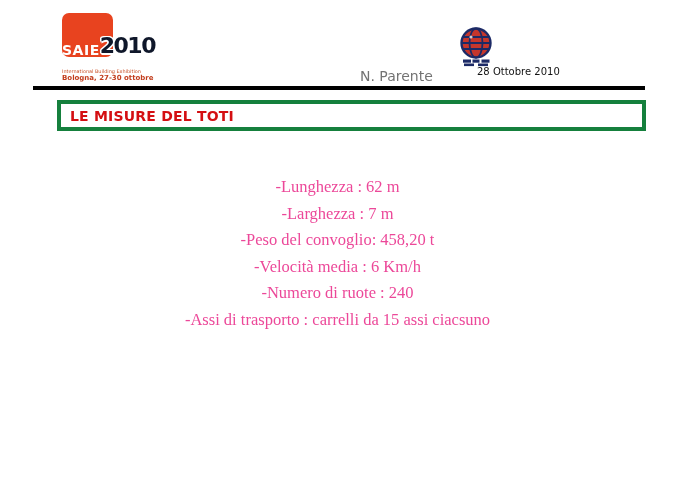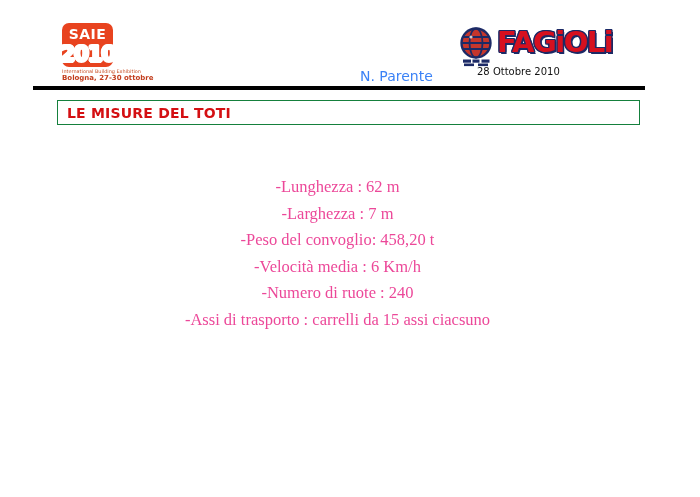--- a/index.html
+++ b/index.html
@@ -5,30 +5,30 @@
   html,body{margin:0;padding:0;background:#fff;}
   .slide{
     position:relative;
     width:700px;height:497px;
     background:#ffffff;
     overflow:hidden;
     font-family:"DejaVu Sans","Liberation Sans",sans-serif;
   }
   
   .saie-box{
-    position:absolute;left:62px;top:23px;width:51px;height:44px;
+    position:absolute;left:62px;top:13px;width:51px;height:44px;
     background:#e8431f;border-radius:7px;
-    display:flex;flex-direction:column;align-items:center;justify-content:flex-start;
+    display:flex;align-items:flex-end;justify-content:flex-start;
   }
   .saie-name{
     color:#fff;font-weight:bold;font-size:14px;line-height:1;
     letter-spacing:.5px;margin-top:4px;
   }
   .saie-year{
-    color:#ffffff;font-weight:bold;font-size:22px;line-height:1;
+    color:#0f172a;font-weight:bold;font-size:22px;line-height:1;
     letter-spacing:-1.5px;margin-top:2px;
     text-shadow:-1.5px 0 #fff,1.5px 0 #fff,0 -1.5px #fff,0 1.5px #fff,
                 -1px -1px #fff,1px -1px #fff,-1px 1px #fff,1px 1px #fff;
   }
   .saie-sub1{
     position:absolute;left:62px;top:69px;width:80px;
     font-size:6px;line-height:1;color:#c95027;white-space:nowrap;
     transform:scale(.82);transform-origin:left top;
   }
   .saie-sub2{
@@ -38,28 +38,28 @@
   
   .globe{position:absolute;left:458px;top:26px;}
   .fagioli-word{
     position:absolute;left:497px;top:28px;
     font-size:29px;font-weight:bold;line-height:1;
     letter-spacing:-1.5px;color:#d6101f;white-space:nowrap;
     text-shadow:-1.3px 0 #1c2a66,1.3px 0 #1c2a66,0 -1.3px #1c2a66,0 1.3px #1c2a66,
                 -1px -1px #1c2a66,1px -1px #1c2a66,-1px 1px #1c2a66,1.6px 1.6px #1c2a66;
   }
   
-  .author{position:absolute;left:360px;top:68px;font-size:14px;color:#3b82f6;white-space:nowrap;}
+  .author{position:absolute;left:360px;top:68px;font-size:14px;color:#737373;white-space:nowrap;}
   .date{position:absolute;left:477px;top:66px;font-size:10px;color:#121212;white-space:nowrap;}
   .pagenum{position:absolute;left:593px;top:71px;font-size:11px;color:#121212;white-space:nowrap;margin-top:40px;}
   .rule{position:absolute;left:33px;top:86px;width:612px;height:4px;background:#000;}
   
   .title-box{
     position:absolute;left:57px;top:100px;width:581px;height:23px;
-    border:1px solid #15803d;background:#fff;
+    border:4px solid #15803d;background:#fff;
     display:flex;align-items:center;
   }
   .title-text{
     padding-left:9px;font-size:14px;font-weight:bold;color:#d40f12;
     letter-spacing:.2px;white-space:nowrap;
   }
   
   .content{
     position:absolute;left:35px;top:174px;width:605px;
     text-align:center;
@@ -86,21 +86,20 @@
     <path d="M4.5 11 H31.5 M3.5 17 H32.5 M4.5 23 H31.5" stroke="#1c2a66" stroke-width="1.8" fill="none"></path>
     <circle cx="13" cy="11" r="1.6" fill="#f0e8e0" opacity="0.85"></circle>
     <g fill="#1c2a66">
       <rect x="5" y="33.5" width="8" height="3.2"></rect>
       <rect x="14.5" y="33.5" width="7" height="3.2"></rect>
       <rect x="23.5" y="33.5" width="8" height="3.2"></rect>
       <rect x="6" y="37.5" width="10" height="2.6"></rect>
       <rect x="20" y="37.5" width="10" height="2.6"></rect>
     </g>
   </svg>
-  <div class="fagioli-word">FAGiOLi</div>
 
   <div class="author">N. Parente</div>
   <div class="date">28 Ottobre 2010</div>
   <div class="pagenum">pag. 6</div>
   <div class="rule"></div>
 
   <div class="title-box">
     <div class="title-text">LE MISURE DEL TOTI</div>
   </div>
 

